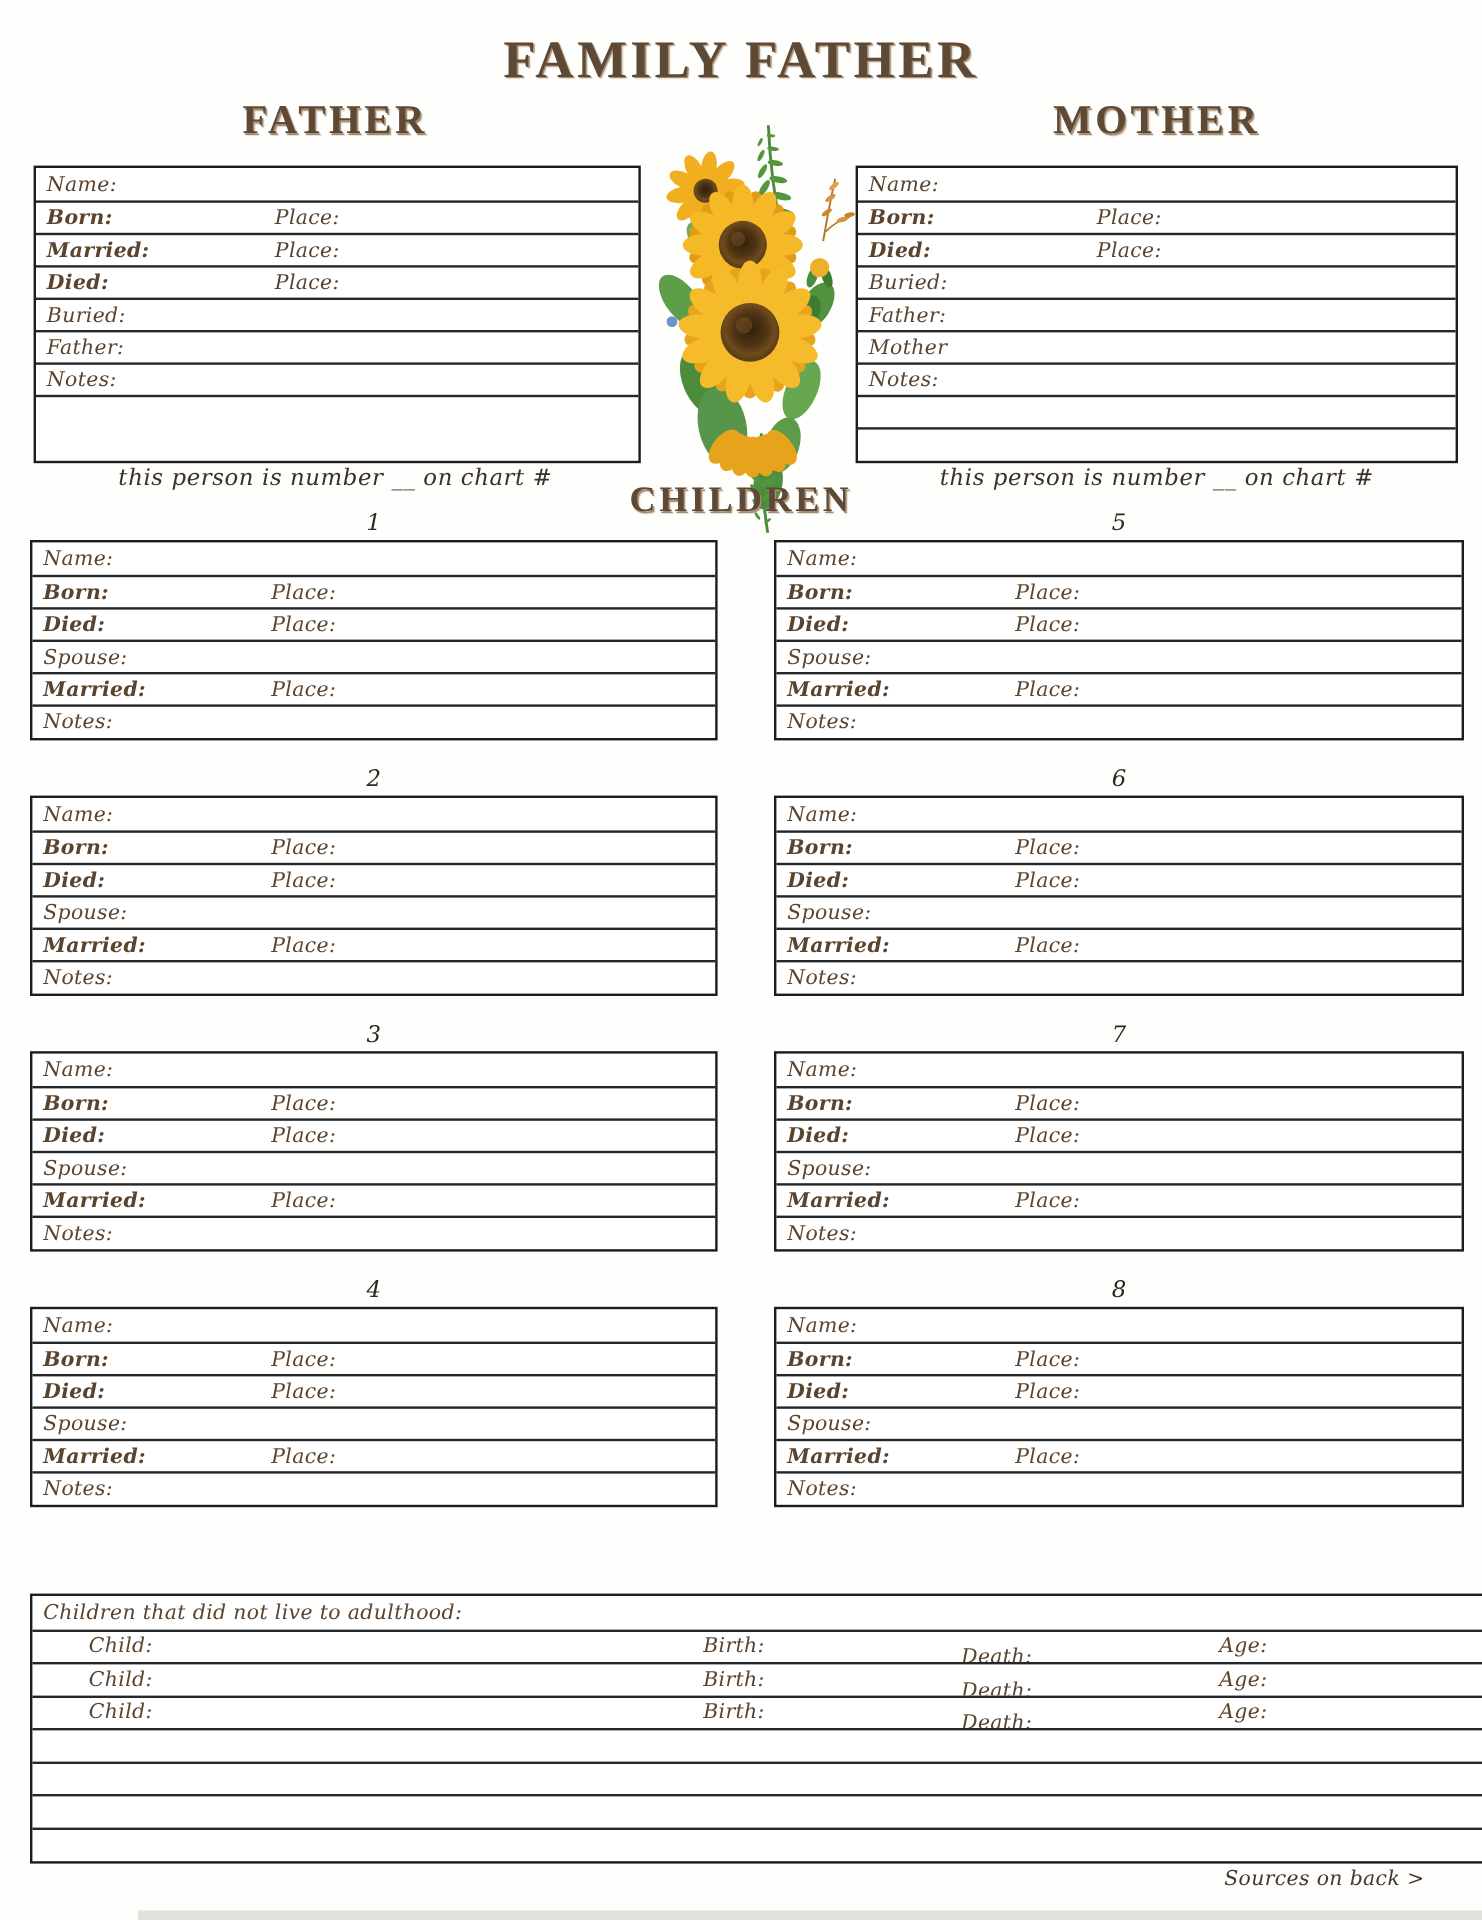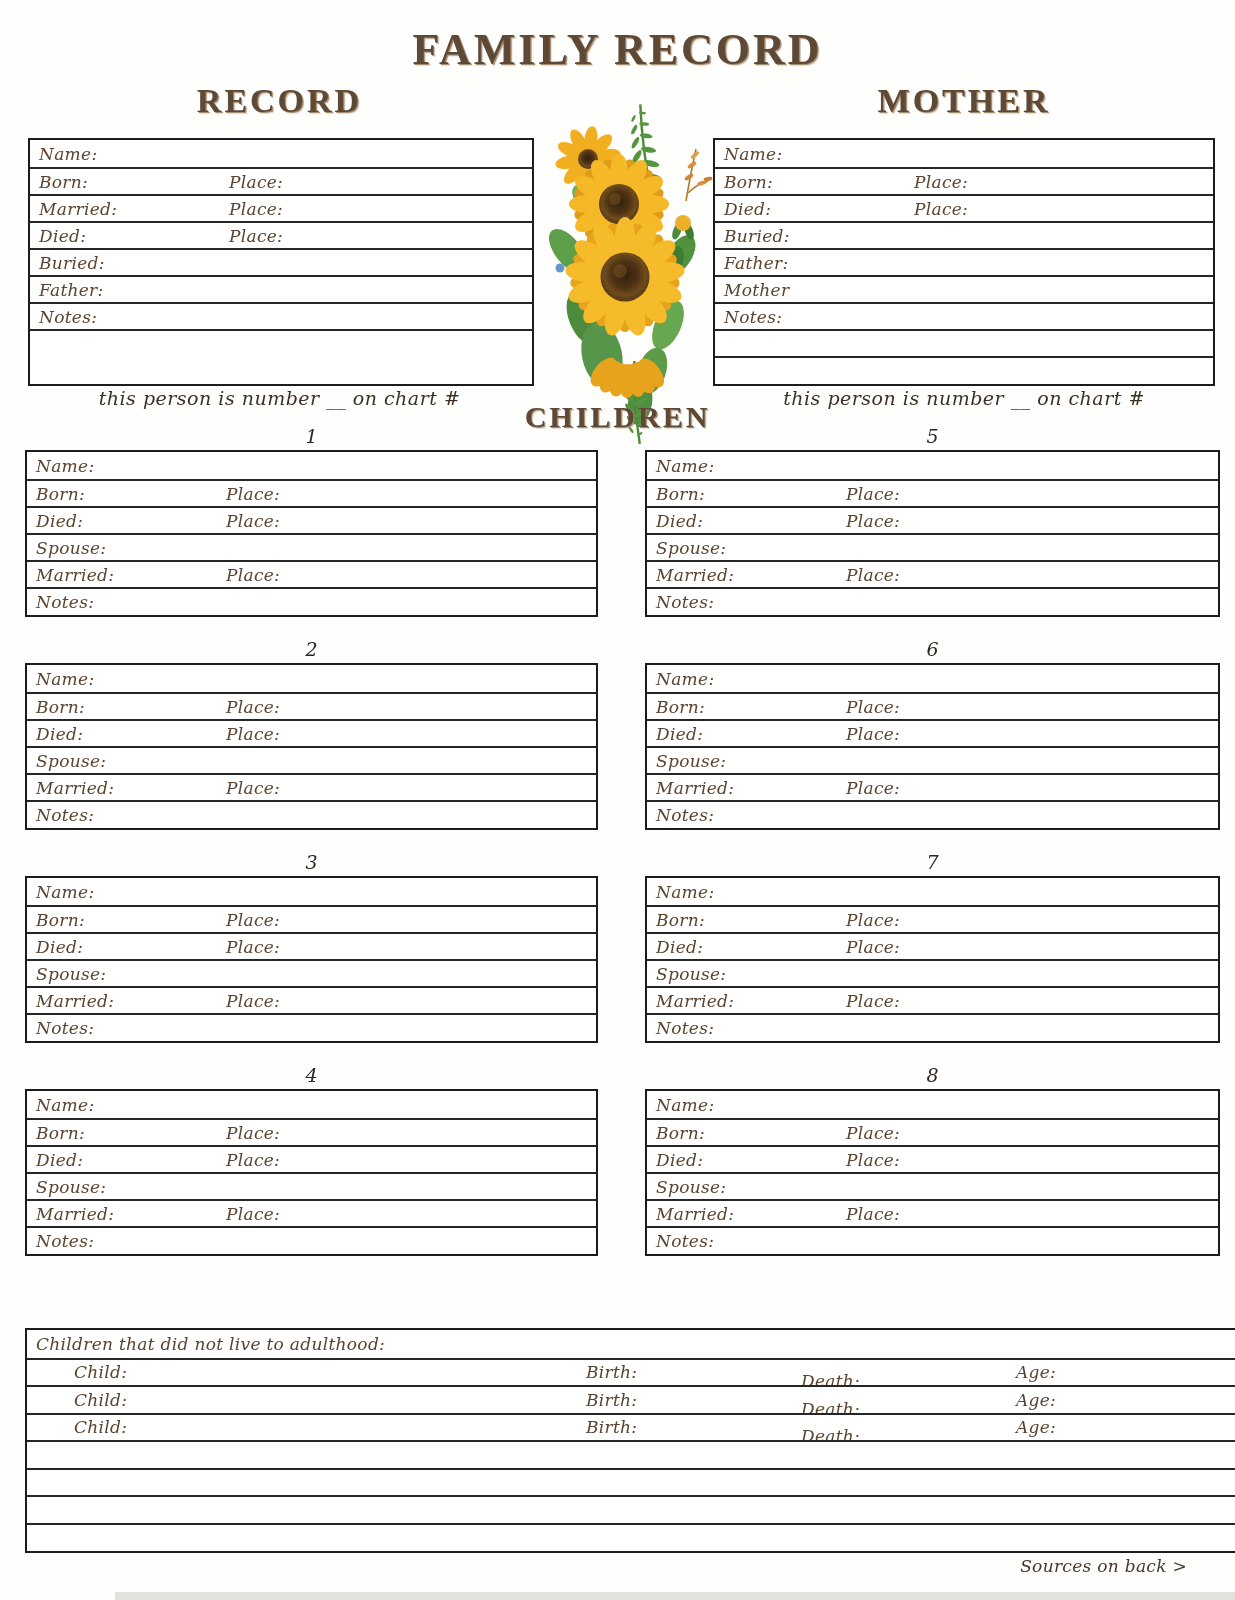--- a/index.html
+++ b/index.html
@@ -27,21 +27,21 @@
   }
   .row{
     border-top:2px solid #262626;box-sizing:border-box;
     display:flex;align-items:center;padding-left:9px;overflow:hidden;
   }
   .row:first-child{border-top:none;}
   .lbl{
     font-family:"DejaVu Serif",serif;font-style:italic;font-size:17px;
     color:#5b432e;letter-spacing:.3px;white-space:nowrap;
   }
-  .std .row .lbl:first-child:not(:only-child){width:190px;flex:0 0 auto;}
+  .std .row .lbl:first-child:not(:only-child){width:190px;flex:0 0 auto;font-weight:bold;}
 
   #father-box{left:28px;top:138px;width:506px;height:248px;}
   #mother-box{left:713px;top:138px;width:502px;height:248px;}
 
   .chart-note{
     position:absolute;font-style:italic;font-size:19px;color:#3c3028;
     text-align:center;letter-spacing:.5px;
   }
   #father-note{top:387px;left:25px;width:509px;}
   #mother-note{top:387px;left:713px;width:502px;}
@@ -65,22 +65,22 @@
   }
   #scan-strip{
     position:absolute;left:115px;top:1592px;width:1120px;height:8px;
     background:#c9c9c4;opacity:.55;
   }
   #bouquet{position:absolute;left:540px;top:103px;width:175px;height:347px;z-index:1;}
 </style>
 </head>
 <body>
 
-<div id="title" class="deco">FAMILY RECORD</div>
-<div id="father-heading" class="deco">RECORD</div>
+<div id="title" class="deco">FAMILY FATHER</div>
+<div id="father-heading" class="deco">FATHER</div>
 <div id="mother-heading" class="deco">MOTHER</div>
 
 <div id="father-box" class="box std">
     <div class="row" style="height: 27px;">
       <span class="lbl">Name:</span>
     </div>
     <div class="row" style="height: 27px;">
       <span class="lbl">Born:</span>
       <span class="lbl">Place:</span>
     </div>

